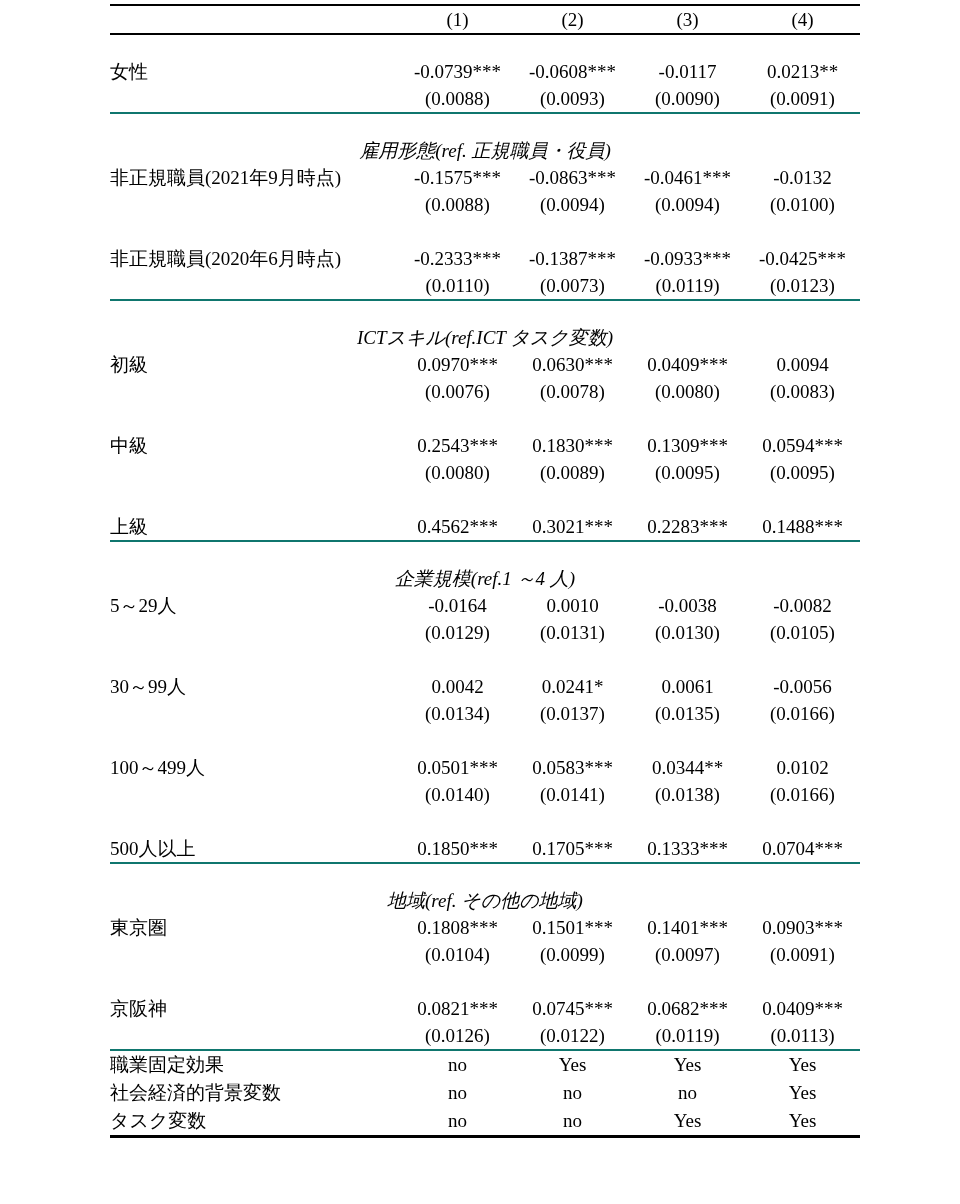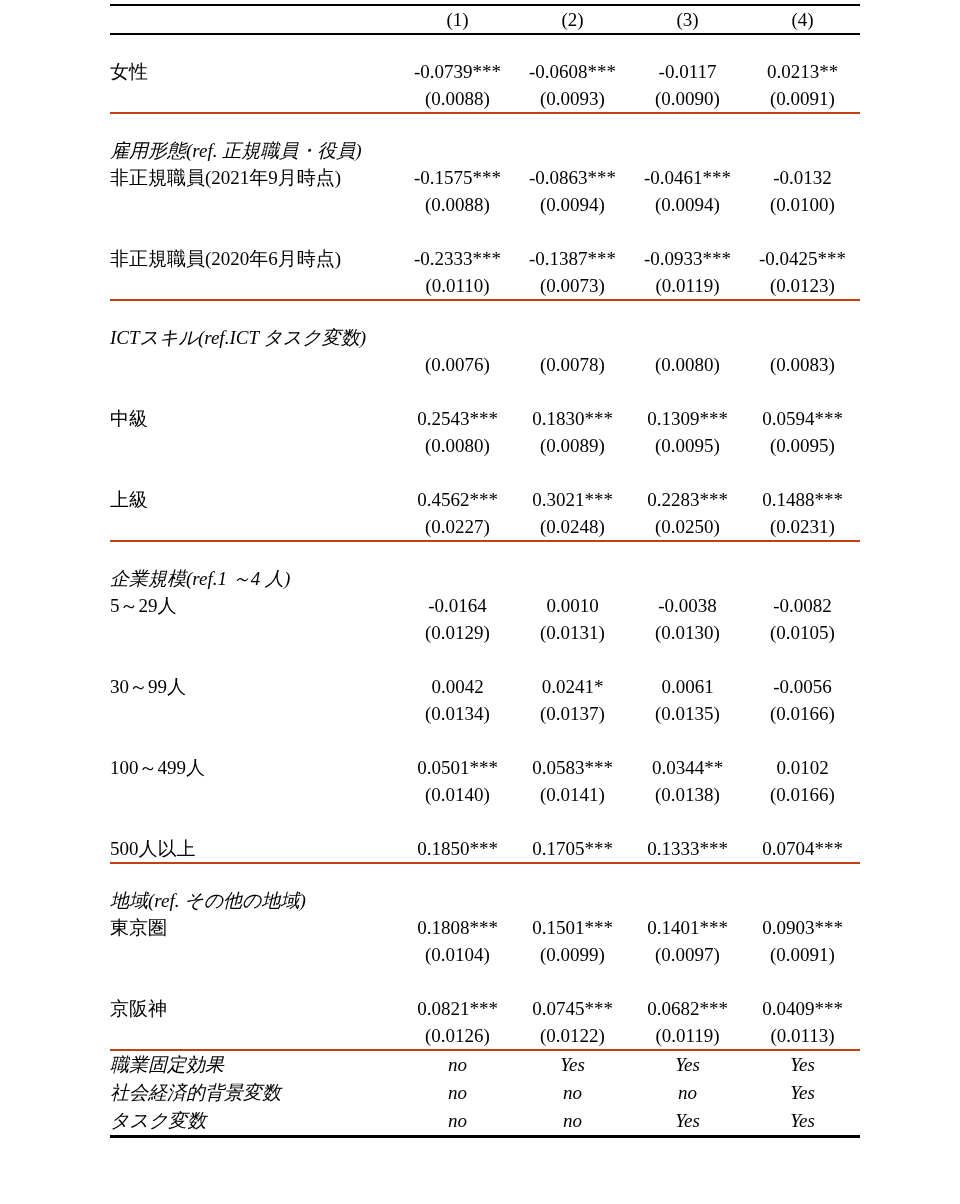--- a/index.html
+++ b/index.html
@@ -23,42 +23,42 @@
     table-layout: fixed;
     width: 750px;
     margin-left: 110px;
     border-top: 2px solid #000000;
     border-bottom: 3px solid #000000;
   }
   col.c-label { width: 290px; }
   col.c-val   { width: 115px; }
 
   thead { border-bottom: 2px solid #000000; }
-  tbody.section { border-bottom: 2px solid #c2410c; margin-left: 38px; }
+  tbody.section { border-bottom: 2px solid #0f766e; margin-left: 38px; }
   tbody.controls { border-bottom: none; }
 
   td {
     padding: 0;
     font-size: 19px;
     line-height: 27px;
     vertical-align: bottom;
     white-space: nowrap;
     overflow: visible;
   }
   tr.trow  { height: 27px; }
   tr.spacer { height: 24px; }
   tr.gap    { height: 27px; }
   tr.ctrl   { height: 28px; }
-  tr.ctrl td { vertical-align: middle; line-height: 28px; font-style: italic; }
+  tr.ctrl td { vertical-align: middle; line-height: 28px; }
 
   td.label { text-align: left; }
   td.val   { text-align: center; }
   td.sec-header {
     font-style: italic;
-    text-align: left;
+    text-align: center;
   }
   thead td.val { text-align: center; }
 </style>
 </head>
 <body>
 
 <div class="page">
   <table class="reg-table">
     <colgroup>
       <col class="c-label">
@@ -136,20 +136,27 @@
         </tr>
       </tbody>
       <tbody class="section">
         <tr class="spacer">
           <td colspan="5"></td>
         </tr>
         <tr class="trow">
           <td class="sec-header" colspan="5">ICTスキル(ref.ICT タスク変数)</td>
         </tr>
         <tr class="trow">
+          <td class="label">初級</td>
+          <td class="val">0.0970***</td>
+          <td class="val">0.0630***</td>
+          <td class="val">0.0409***</td>
+          <td class="val">0.0094</td>
+        </tr>
+        <tr class="trow">
           <td class="label"></td>
           <td class="val">(0.0076)</td>
           <td class="val">(0.0078)</td>
           <td class="val">(0.0080)</td>
           <td class="val">(0.0083)</td>
         </tr>
         <tr class="gap">
           <td colspan="5"></td>
         </tr>
         <tr class="trow">
@@ -169,27 +176,20 @@
         <tr class="gap">
           <td colspan="5"></td>
         </tr>
         <tr class="trow">
           <td class="label">上級</td>
           <td class="val">0.4562***</td>
           <td class="val">0.3021***</td>
           <td class="val">0.2283***</td>
           <td class="val">0.1488***</td>
         </tr>
-        <tr class="trow">
-          <td class="label"></td>
-          <td class="val">(0.0227)</td>
-          <td class="val">(0.0248)</td>
-          <td class="val">(0.0250)</td>
-          <td class="val">(0.0231)</td>
-        </tr>
       </tbody>
       <tbody class="section">
         <tr class="spacer">
           <td colspan="5"></td>
         </tr>
         <tr class="trow">
           <td class="sec-header" colspan="5">企業規模(ref.1 ～4 人)</td>
         </tr>
         <tr class="trow">
           <td class="label">5～29人</td>

